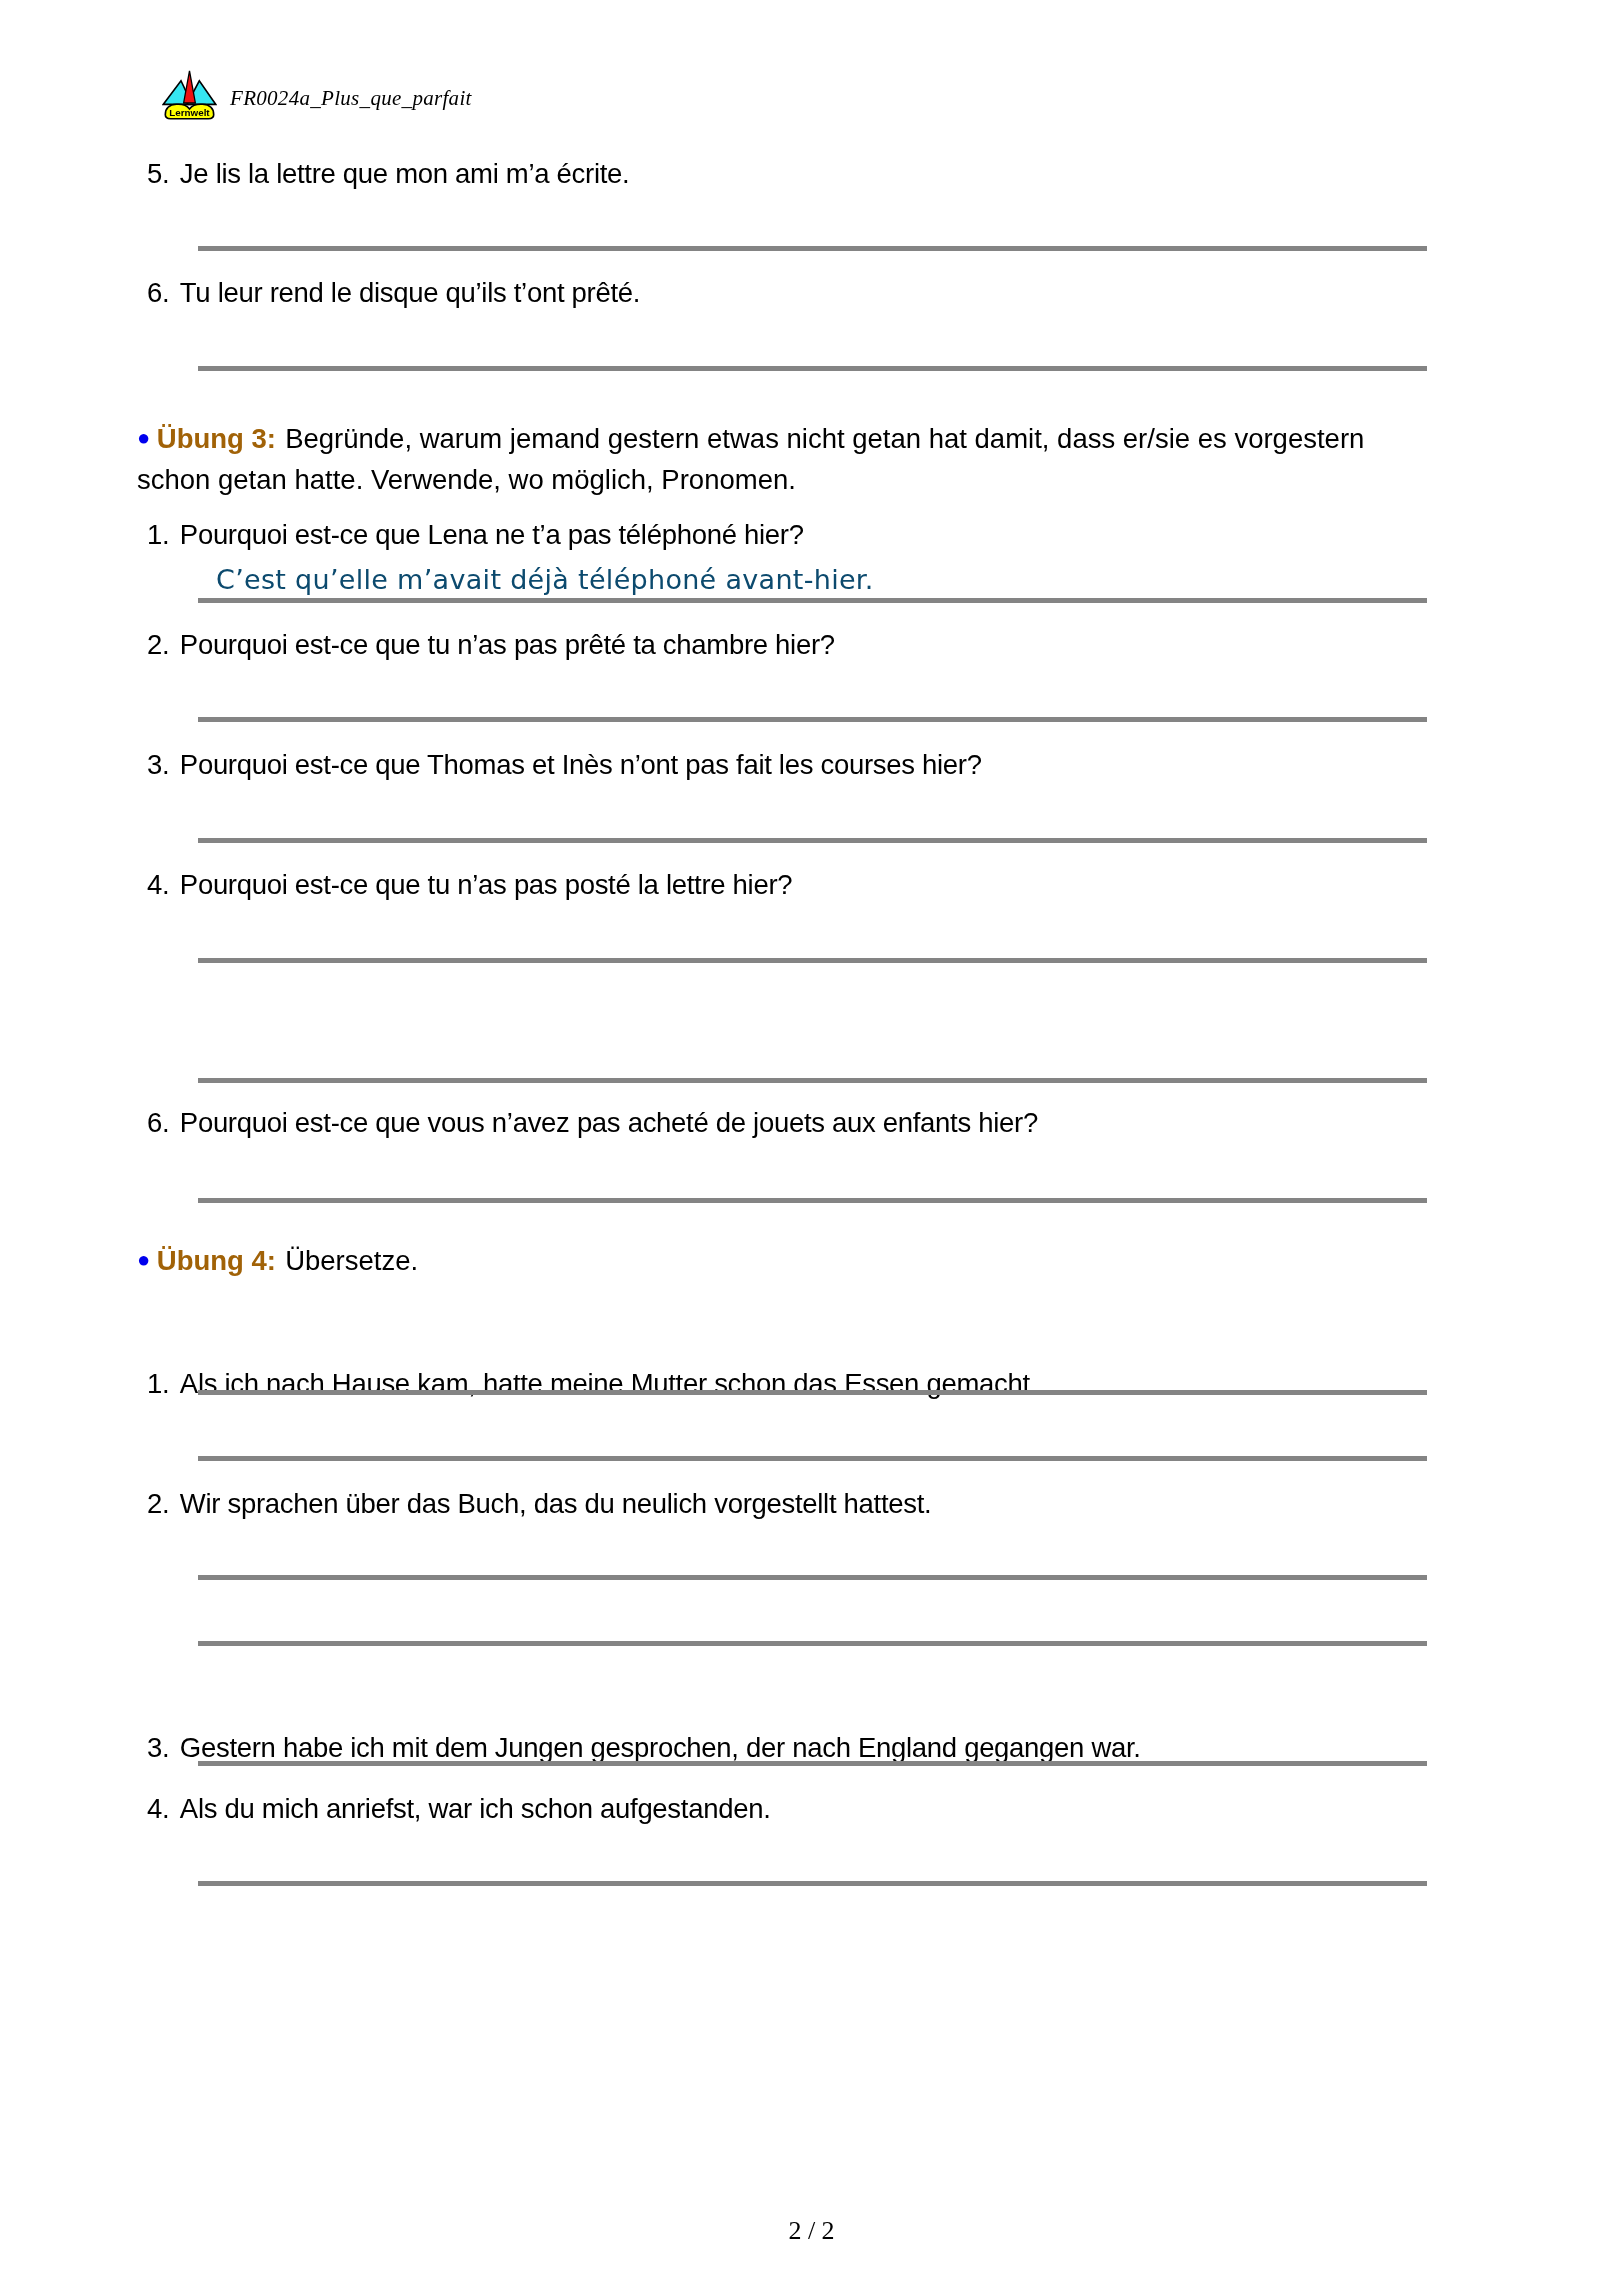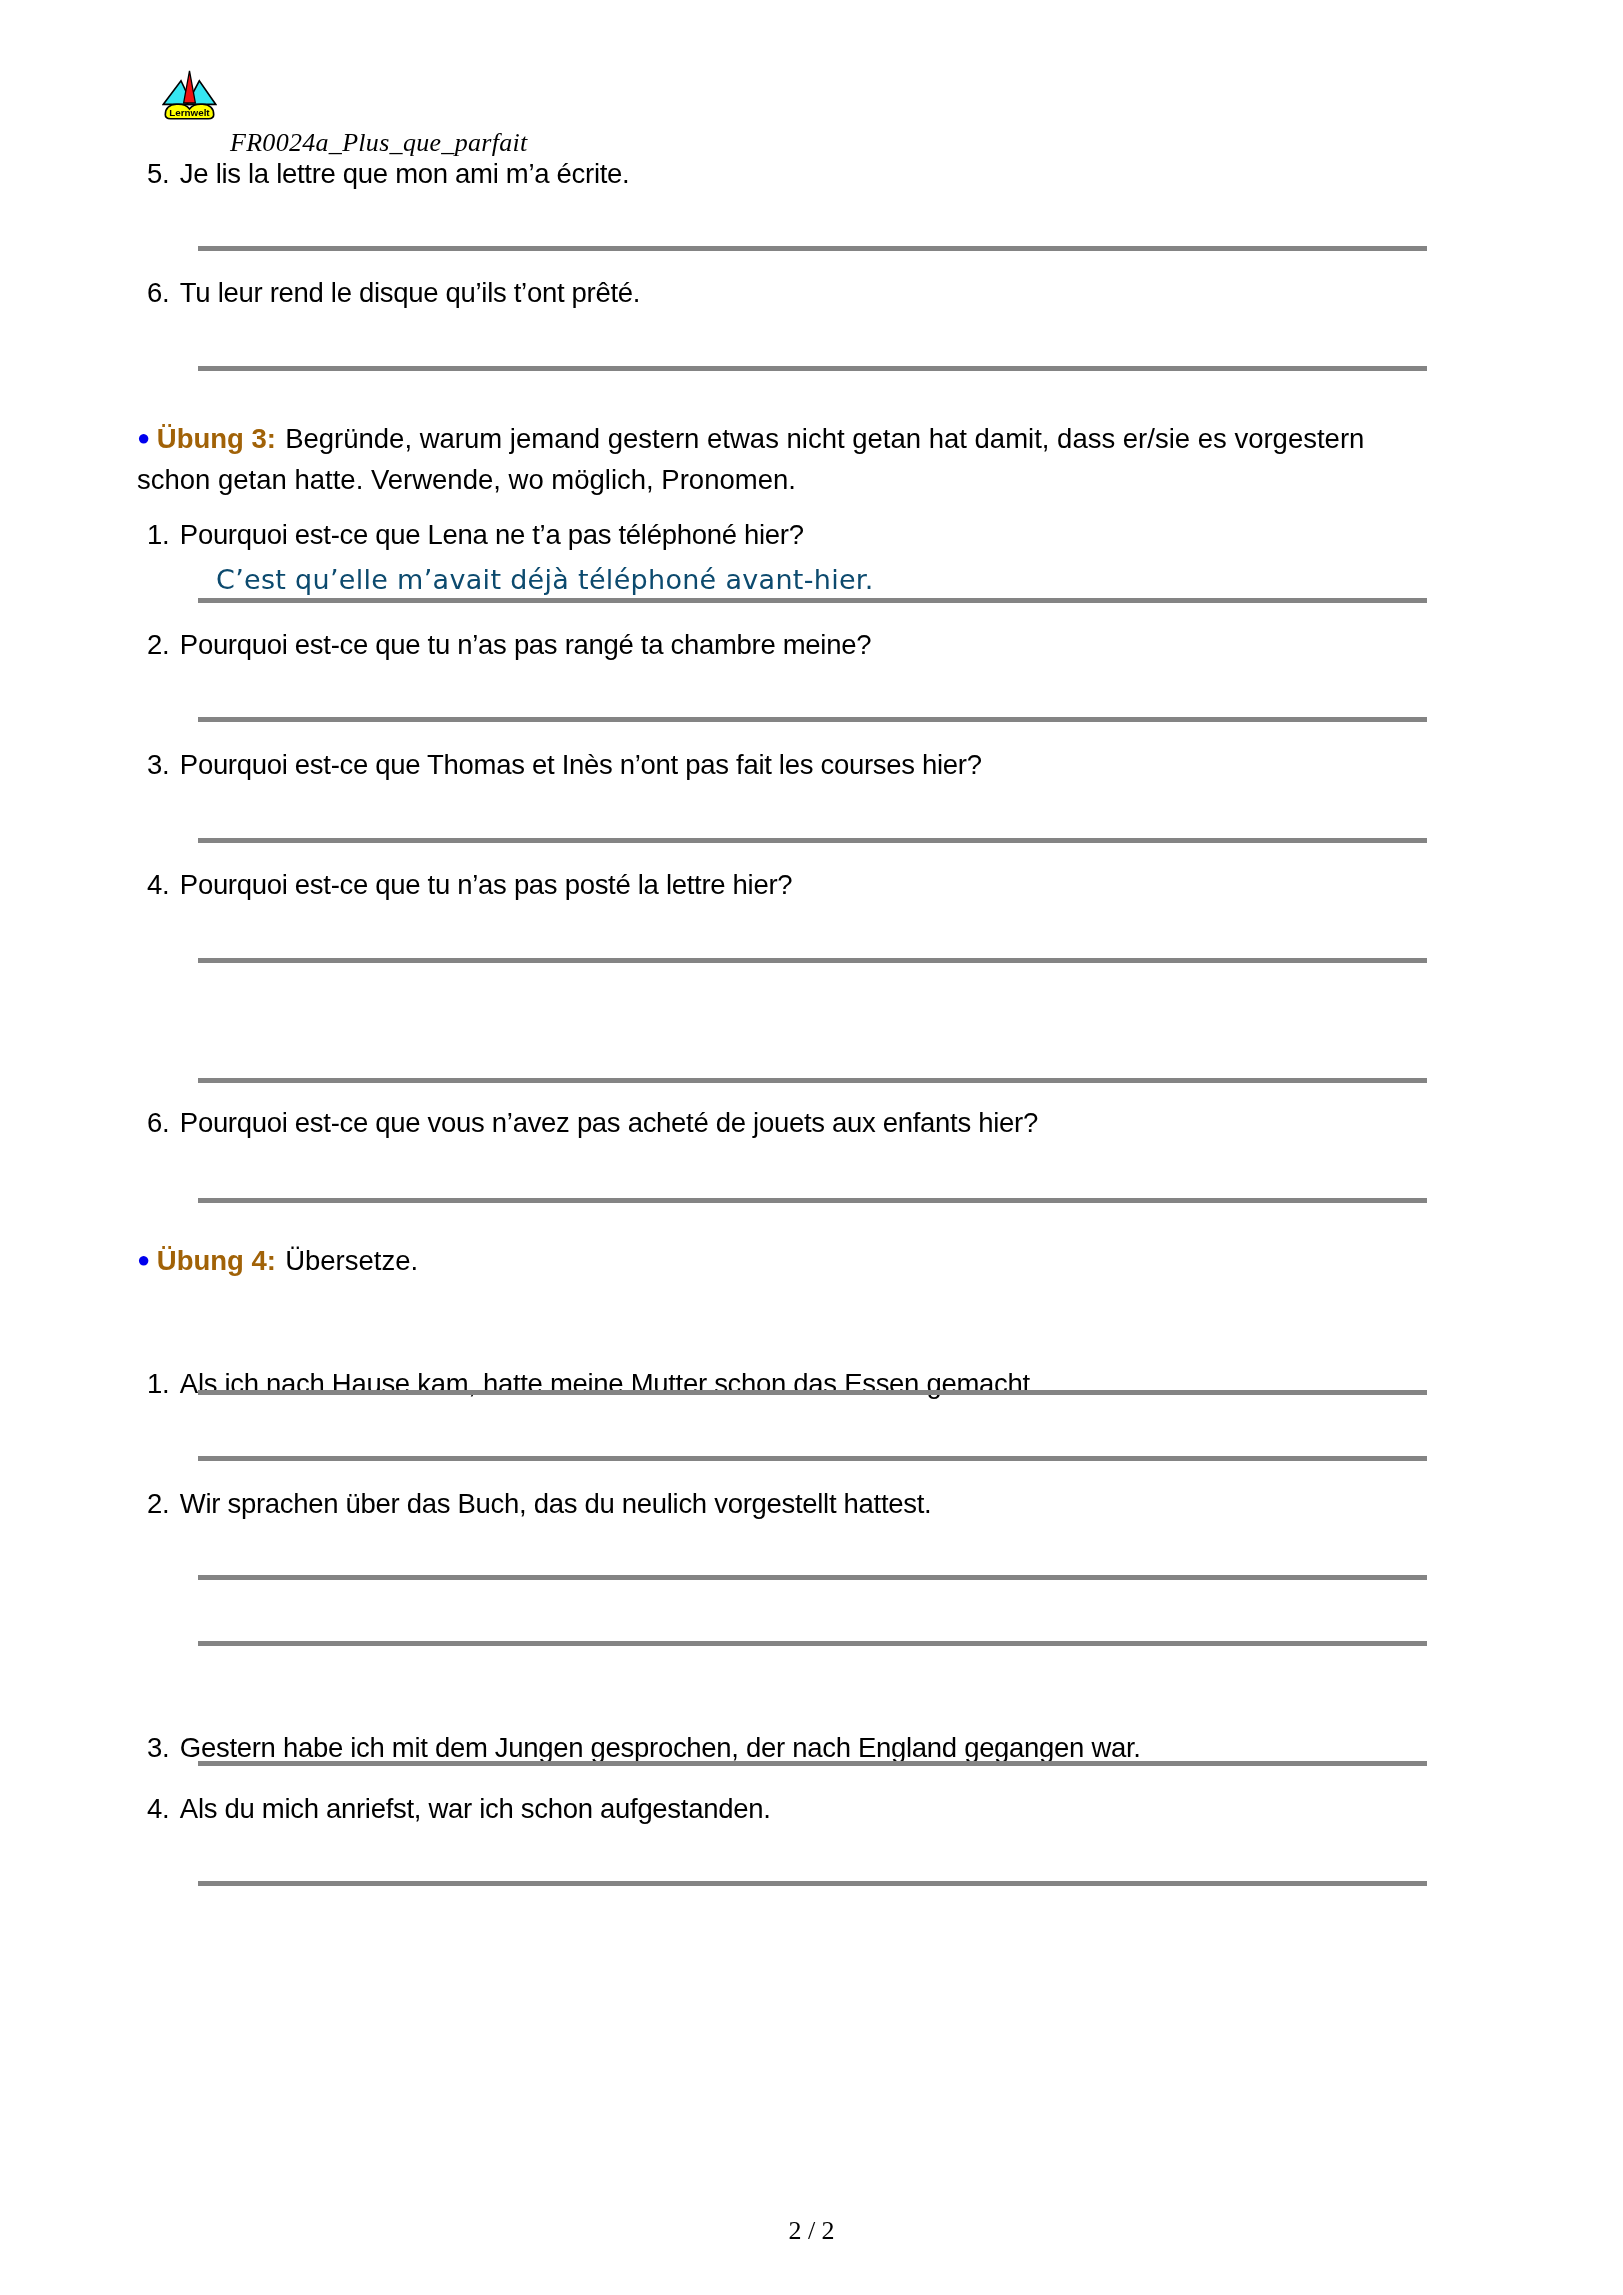--- a/index.html
+++ b/index.html
@@ -25,24 +25,23 @@
     top: 69px;
     width: 55px;
     height: 51px;
   }
   .hdr-title {
     position: absolute;
     left: 230px;
     top: 86px;
     font-family: "Liberation Serif", serif;
     font-style: italic;
-    font-size: 26px;
+    font-size: 21px;
     letter-spacing: 0.3px;
     white-space: nowrap;
-    margin-top: 42px;
   }
   
   .q {
     position: absolute;
     left: 147px;
     font-size: 27.5px;
     line-height: 1.2;
     letter-spacing: -0.3px;
     white-space: nowrap;
   }
@@ -124,21 +123,21 @@
     <span class="bullet">●</span><span class="hlabel">Übung 3:</span><span>Begründe, warum jemand gestern etwas nicht getan hat damit, dass er/sie es vorgestern schon getan hatte. Verwende, wo möglich, Pronomen.</span>
   </div>
 
   <div class="q" style="top:518px">
     <span class="num">1.</span><span>Pourquoi est-ce que Lena ne t’a pas téléphoné hier?</span>
   </div>
   <div class="answer" style="top:564px">C’est qu’elle m’avait déjà téléphoné avant-hier.</div>
   <div class="rule" style="top:598px"></div>
 
   <div class="q" style="top:628px">
-    <span class="num">2.</span><span>Pourquoi est-ce que tu n’as pas rangé ta chambre meine?</span>
+    <span class="num">2.</span><span>Pourquoi est-ce que tu n’as pas prêté ta chambre hier?</span>
   </div>
   <div class="rule" style="top:717px"></div>
 
   <div class="q" style="top:748px">
     <span class="num">3.</span><span>Pourquoi est-ce que Thomas et Inès n’ont pas fait les courses hier?</span>
   </div>
   <div class="rule" style="top:838px"></div>
 
   <div class="q" style="top:868px">
     <span class="num">4.</span><span>Pourquoi est-ce que tu n’as pas posté la lettre hier?</span>

